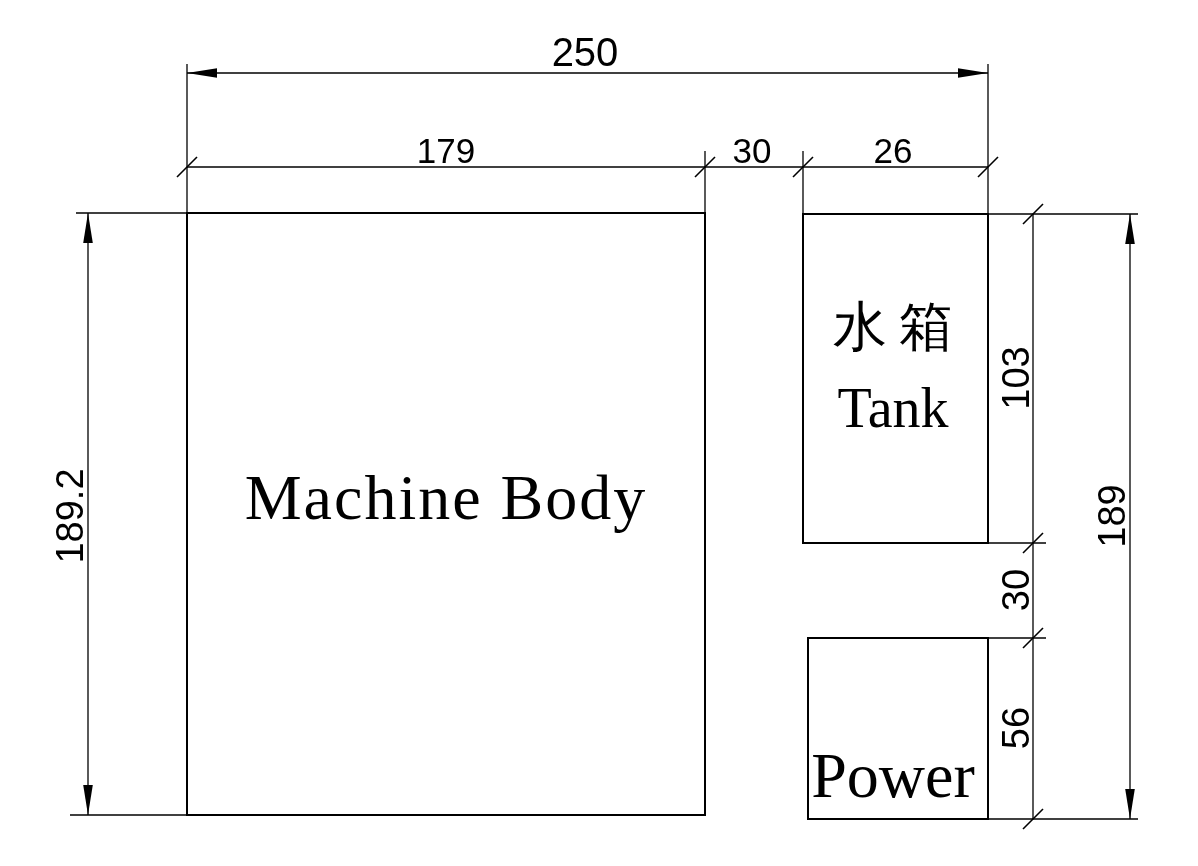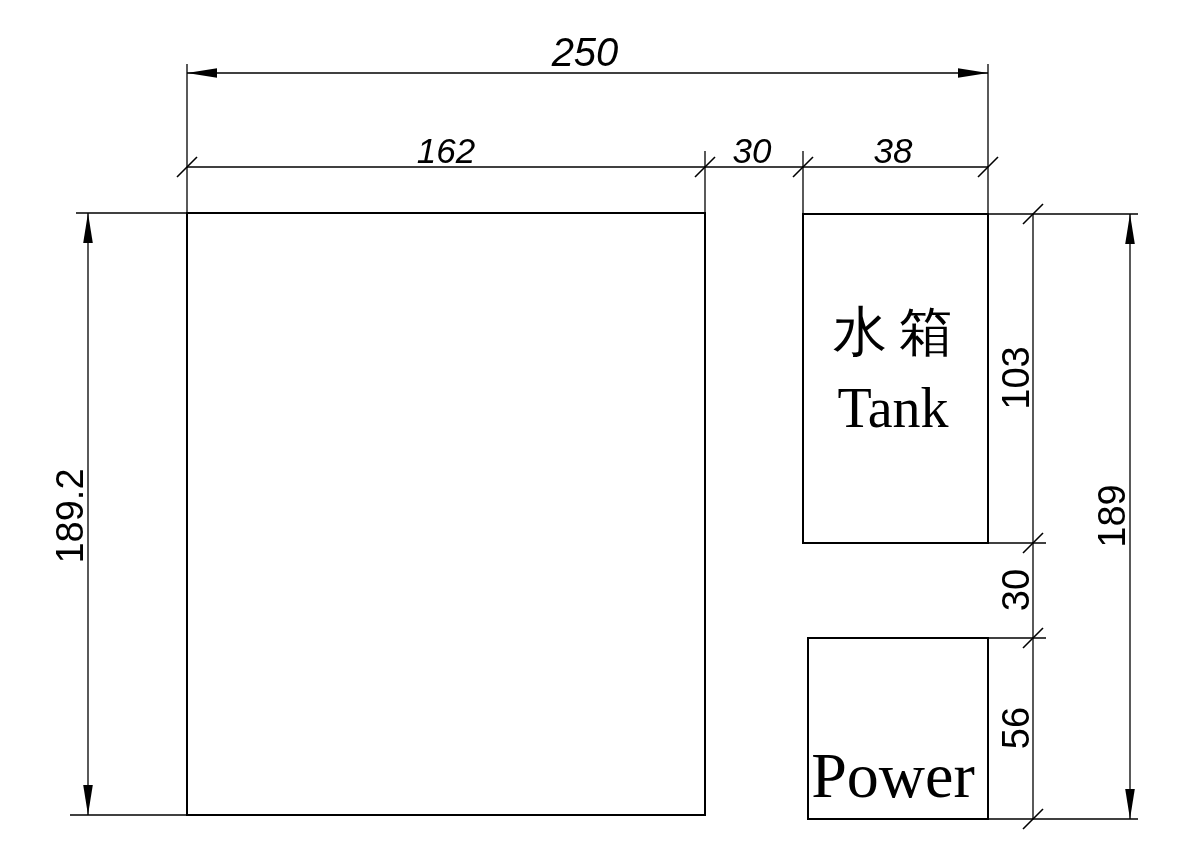--- a/index.html
+++ b/index.html
@@ -12,30 +12,30 @@
     color:#000;
   }
   .linework{position:absolute;left:0;top:0;}
   .txt{
     position:absolute;
     transform:translate(-50%,-50%);
     white-space:nowrap;
     line-height:1;
     color:#000;
   }
-  .hdim{font-family:"Liberation Sans",sans-serif;font-style:italic;}
+  .hdim{font-family:"Liberation Sans",sans-serif;}
   .vdim{
     font-family:"Liberation Sans",sans-serif;
     transform:translate(-50%,-50%) rotate(-90deg);
   }
   .lbl-en{
     font-family:"Liberation Serif","DejaVu Serif",serif;
   }
   .lbl-cjk{
-    font-family:Liberation Sans, sans-serif;
+    font-family:Liberation Mono, monospace;
   }
 </style>
 </head>
 <body>
 
 <div class="canvas">
 
   <svg class="linework" width="1198" height="866" viewBox="0 0 1198 866">
 
     <g stroke="#000000" fill="none" stroke-width="2">
@@ -80,29 +80,30 @@
       <polygon points="187,73 217,68.2 217,77.8"></polygon>
       <polygon points="988,73 958,68.2 958,77.8"></polygon>
       <polygon points="88,213 83.2,243 92.8,243"></polygon>
       <polygon points="88,815 83.2,785 92.8,785"></polygon>
       <polygon points="1130,214 1125.2,244 1134.8,244"></polygon>
       <polygon points="1130,819 1125.2,789 1134.8,789"></polygon>
     </g>
   </svg>
 
   <div class="txt hdim" style="left:585px;top:52px;font-size:40px">250</div>
-  <div class="txt hdim" style="left:446px;top:150px;font-size:35px">162</div>
+  <div class="txt hdim" style="left:446px;top:150px;font-size:35px">179</div>
   <div class="txt hdim" style="left:752px;top:150px;font-size:35px">30</div>
-  <div class="txt hdim" style="left:893px;top:150px;font-size:35px">38</div>
+  <div class="txt hdim" style="left:893px;top:150px;font-size:35px">26</div>
 
   <div class="txt vdim" style="left:70px;top:516px;font-size:38px">189.2</div>
   <div class="txt vdim" style="left:1016px;top:378px;font-size:38px">103</div>
   <div class="txt vdim" style="left:1016px;top:590px;font-size:38px">30</div>
   <div class="txt vdim" style="left:1016px;top:728px;font-size:38px">56</div>
   <div class="txt vdim" style="left:1112px;top:516px;font-size:38px">189</div>
 
+  <div class="txt lbl-en" style="left:446px;top:498px;font-size:64px;letter-spacing:2px">Machine Body</div>
 
   <div class="txt lbl-cjk" style="left:893px;top:331px;font-size:54px;letter-spacing:12px;padding-left:12px">水箱</div>
   <div class="txt lbl-en" style="left:893px;top:408px;font-size:56px">Tank</div>
 
   <div class="txt lbl-en" style="left:893px;top:776px;font-size:64px">Power</div>
 
 </div>
 
 </body></html>

